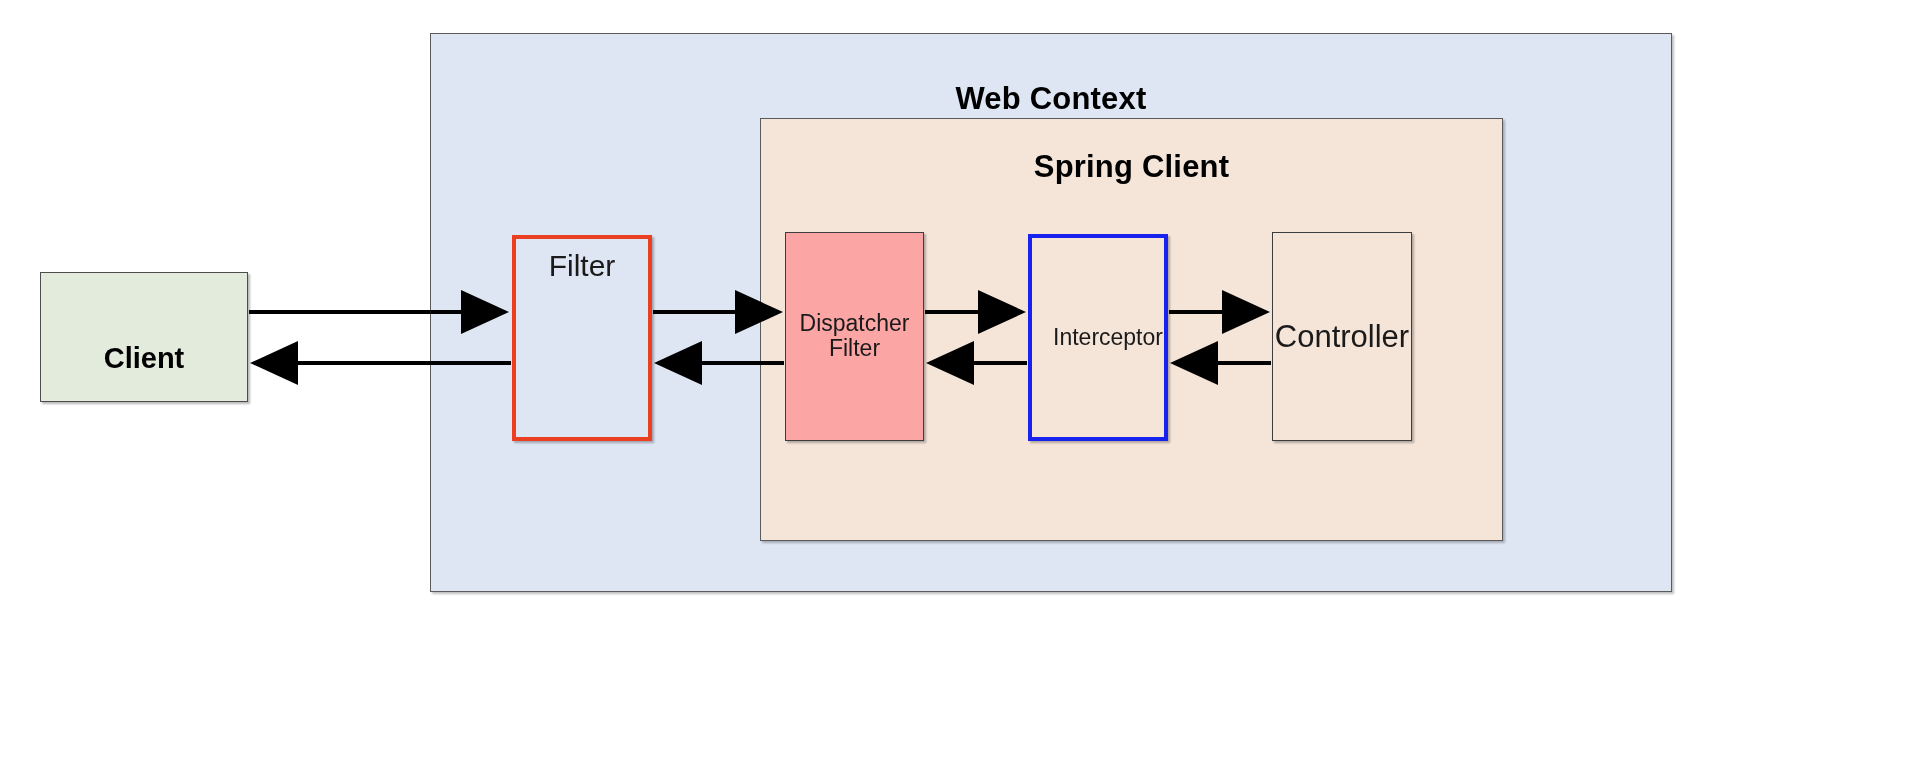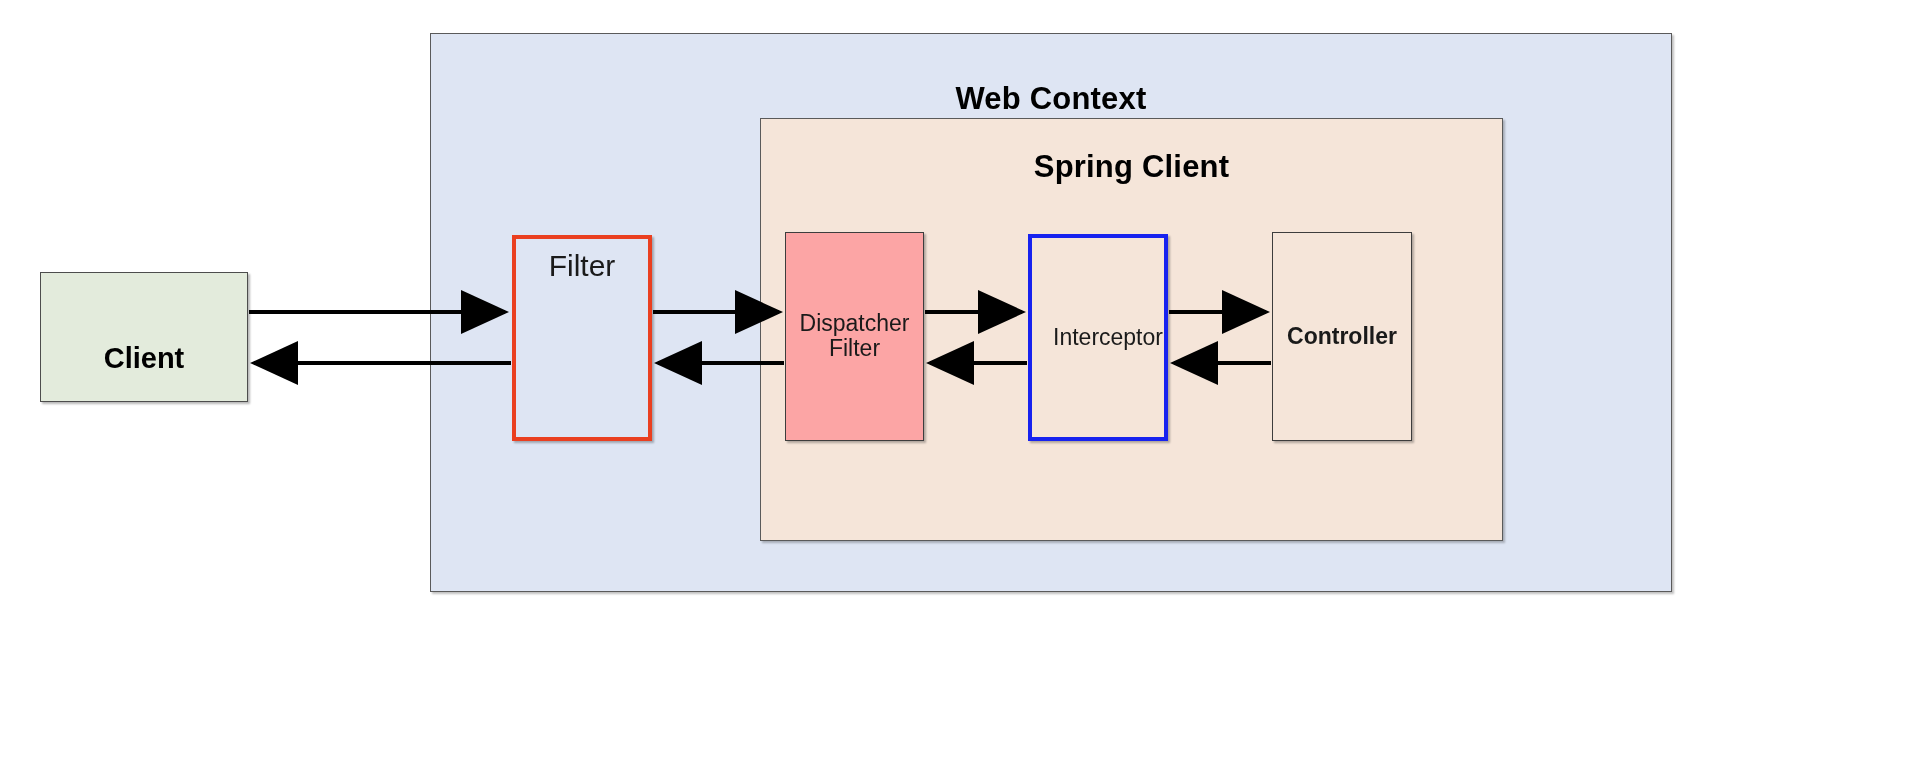--- a/index.html
+++ b/index.html
@@ -41,21 +41,21 @@
   #filter{left:512px;top:235px;width:140px;height:206px;background:#dee5f3;border:4px solid #ea3f20;}
   #filter .node-label{top:10px;font-size:30px;}
 
   #dispatcher{left:785px;top:232px;width:139px;height:209px;background:#fca5a5;border:1px solid #3d3d3d;}
   #dispatcher .node-label{top:50%;transform:translateY(-50%);font-size:23px;}
 
   #interceptor{left:1028px;top:234px;width:140px;height:207px;background:#f5e5d9;border:4px solid #1722ef;}
   #interceptor .node-label{top:50%;transform:translateY(-50%);font-size:23px;padding-left:20px;}
 
   #controller{left:1272px;top:232px;width:140px;height:209px;background:#f5e5d9;border:1px solid #3d3d3d;}
-  #controller .node-label{top:50%;transform:translateY(-50%);font-size:23px;font-weight:bold;}
+  #controller .node-label{top:50%;transform:translateY(-50%);font-size:31px;}
 
   
   #arrows{position:absolute;left:0;top:0;width:1922px;height:776px;pointer-events:none;}
 </style>
 </head>
 <body>
 
 <div id="stage">
 
   <div class="panel" id="web-context">

